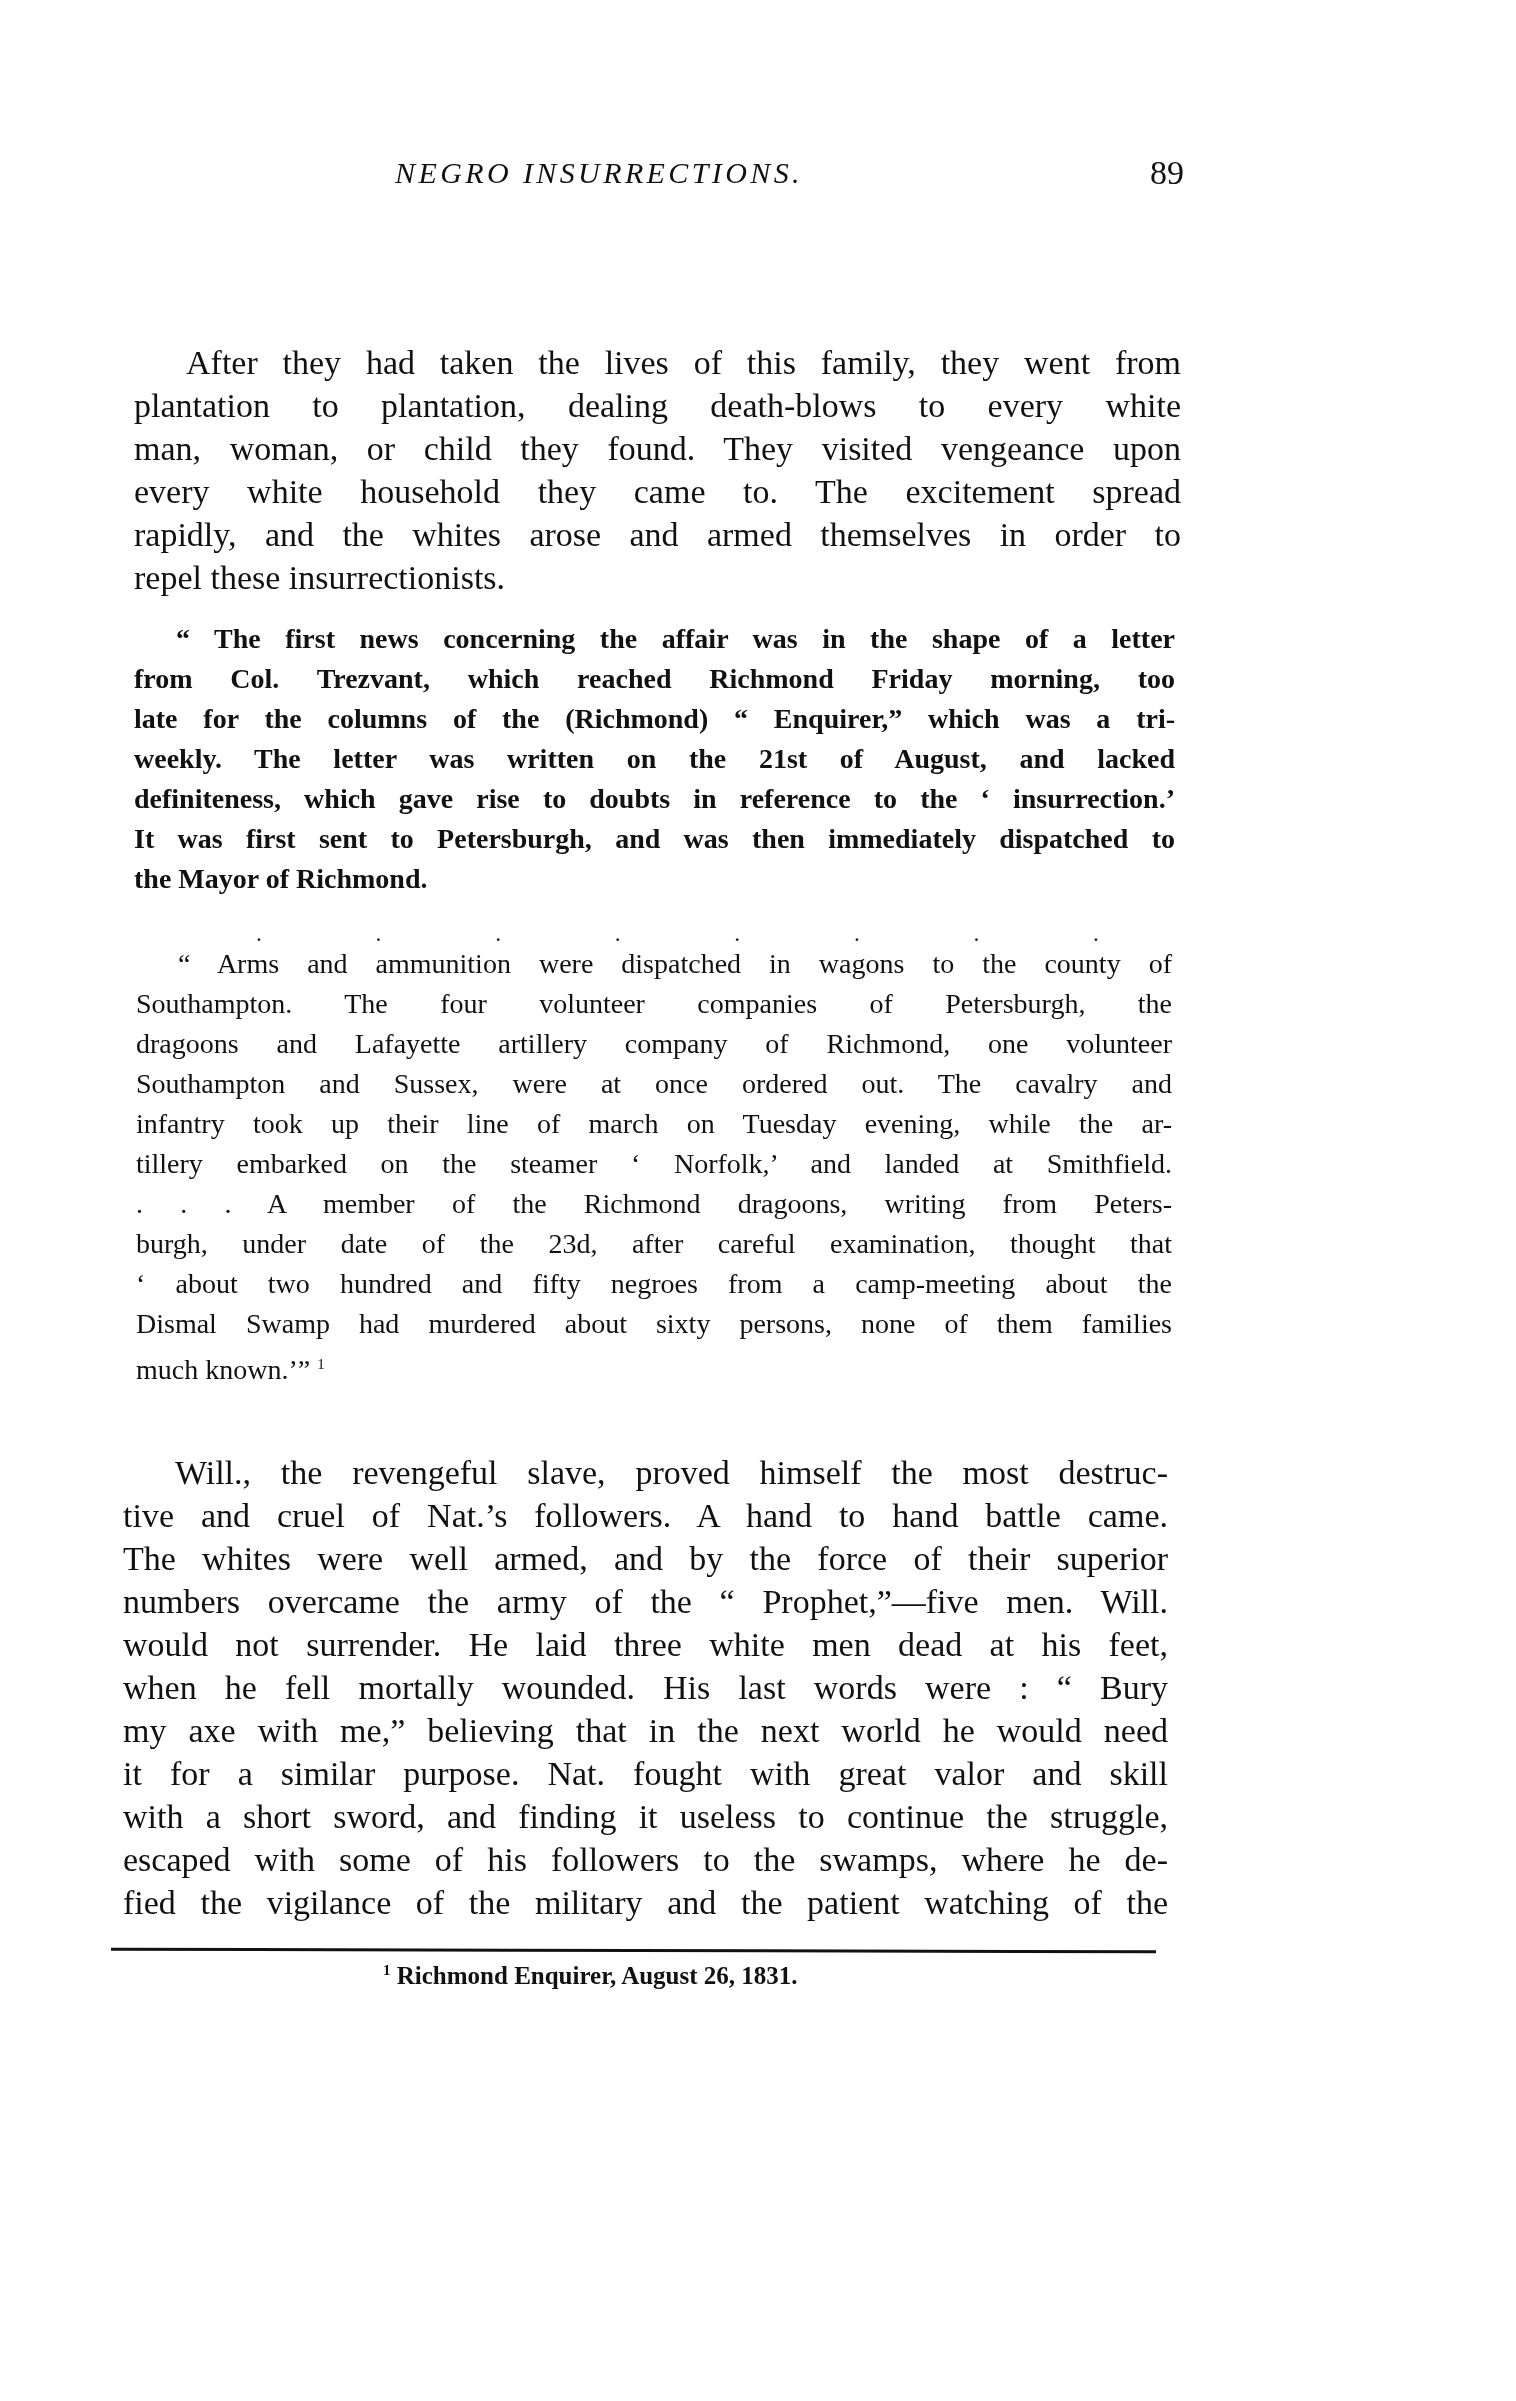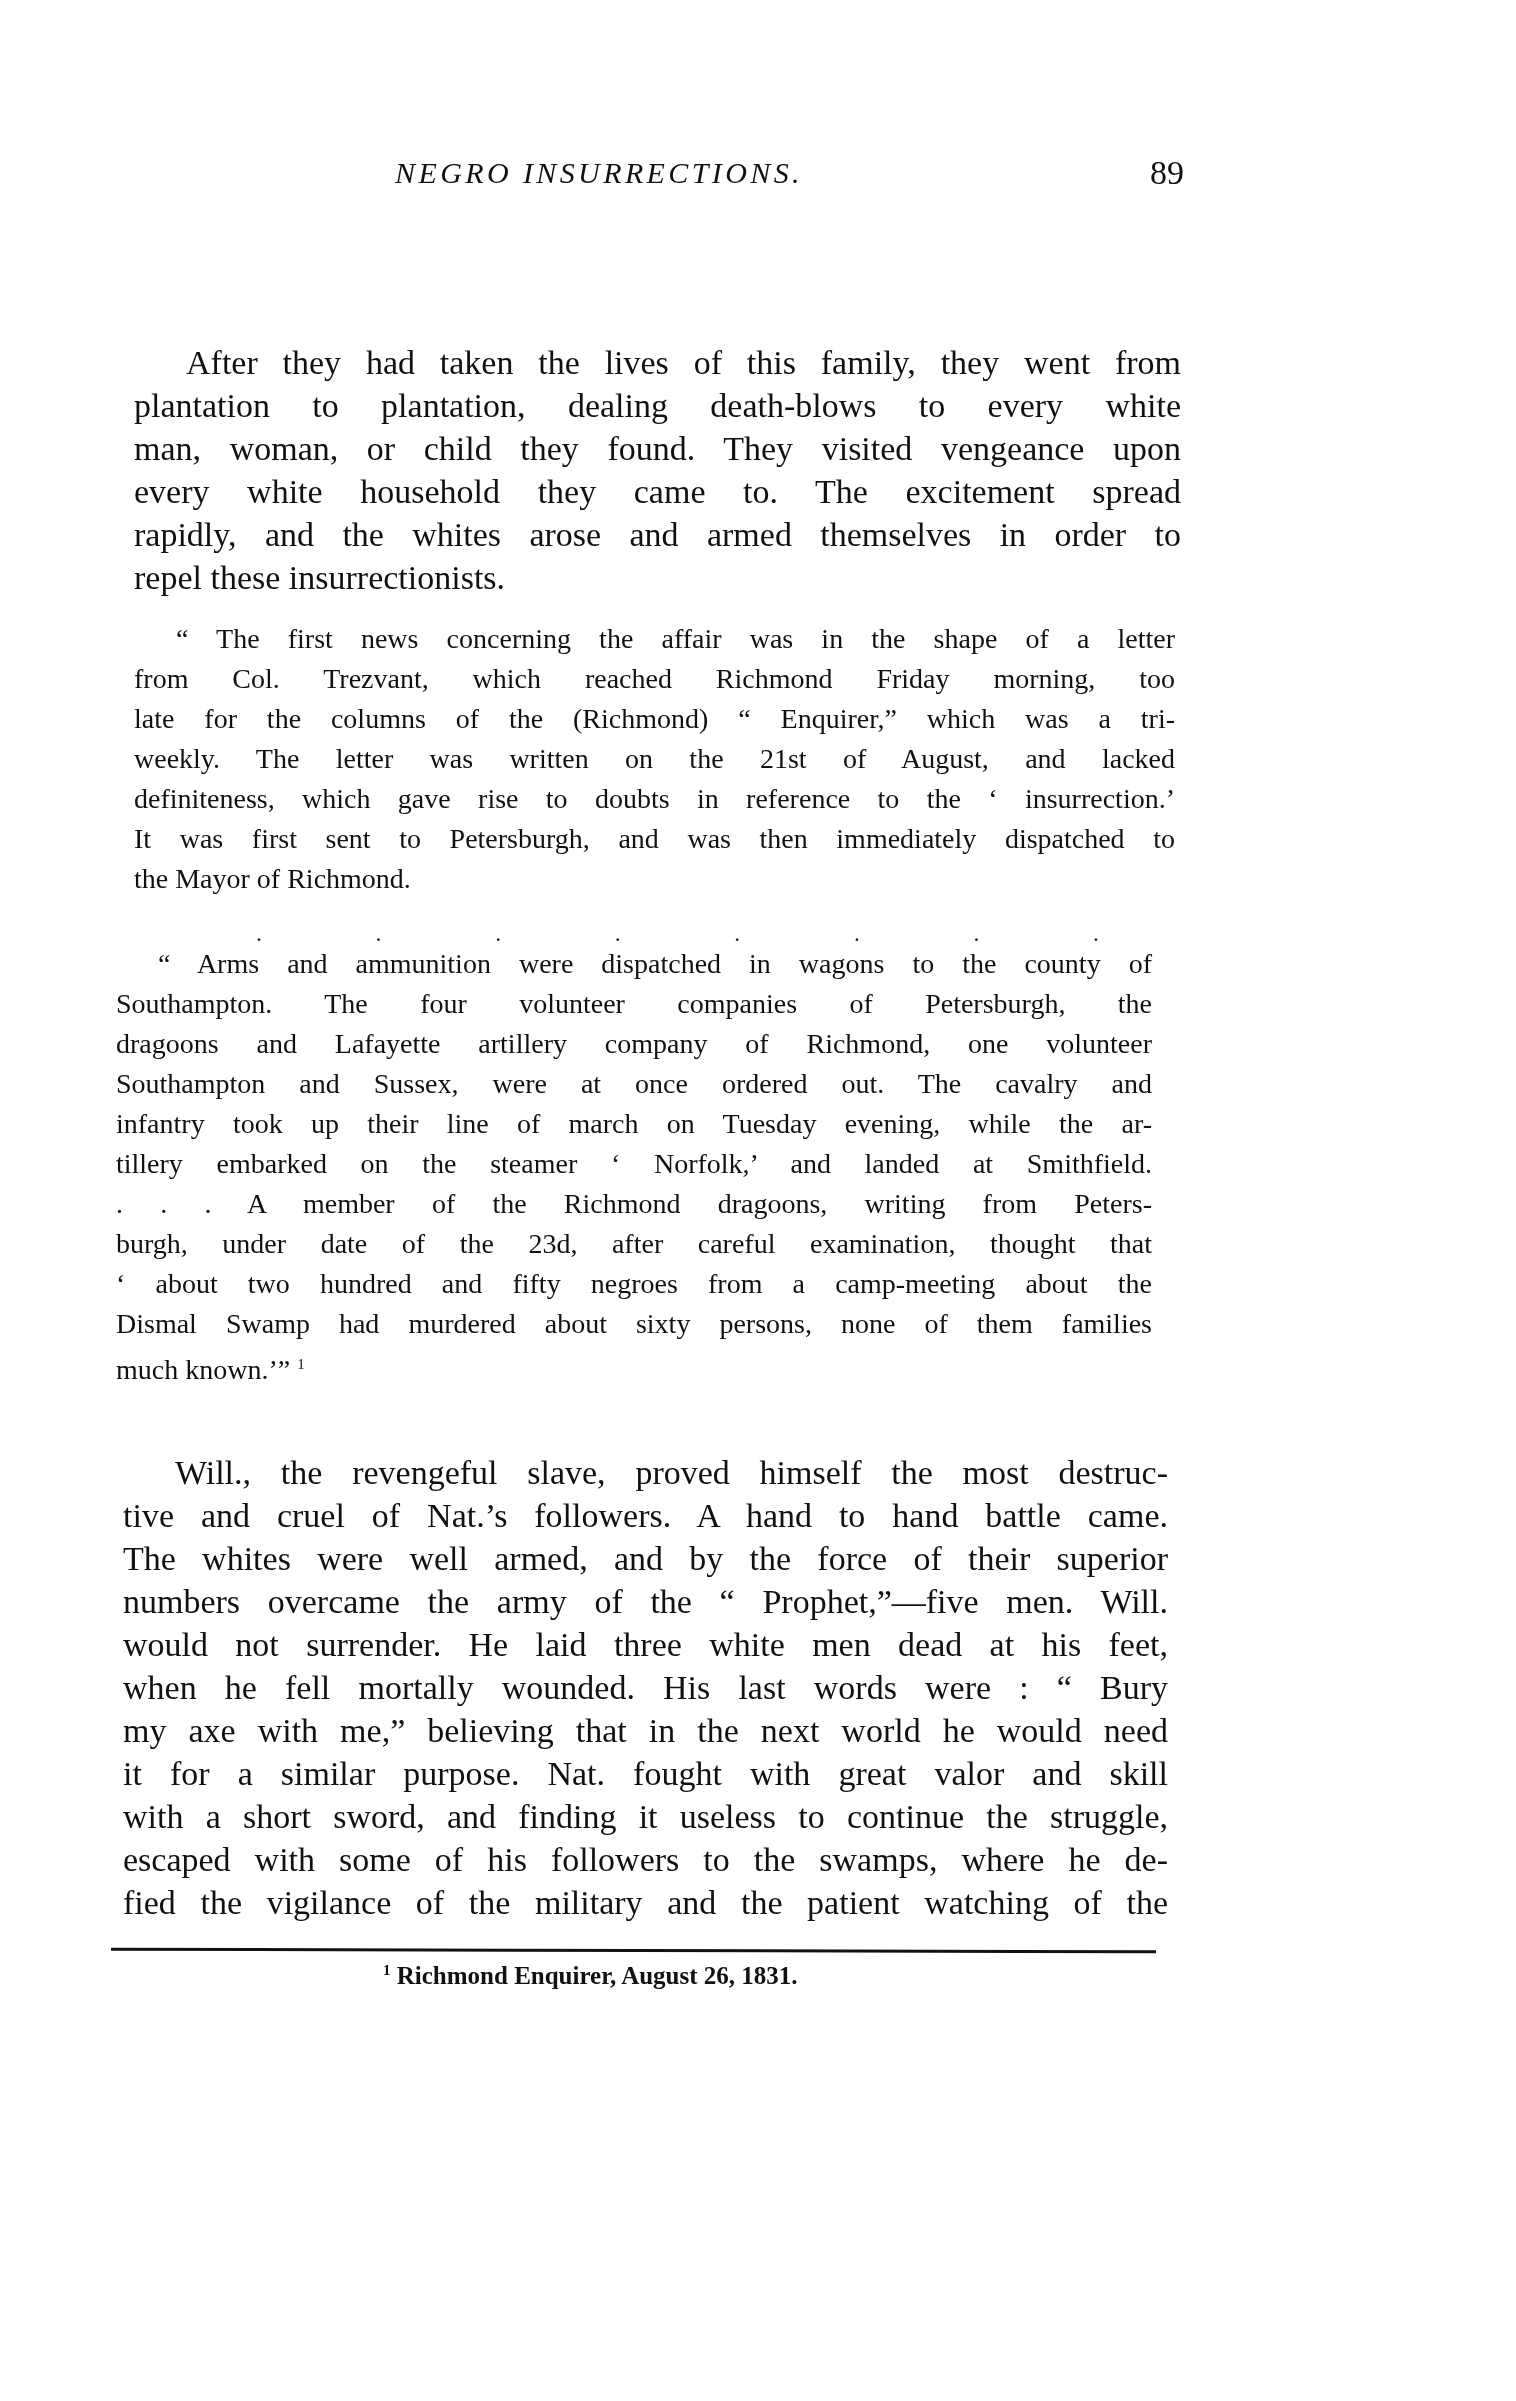--- a/index.html
+++ b/index.html
@@ -30,42 +30,42 @@
 
   <div class="block body-text" style="top:341px; font-size:34px; line-height:43px;">
     <span class="line indent">After they had taken the lives of this family, they went from</span>
     <span class="line">plantation to plantation, dealing death-blows to every white</span>
     <span class="line">man, woman, or child they found.  They visited vengeance upon</span>
     <span class="line">every white household they came to.  The excitement spread</span>
     <span class="line">rapidly, and the whites arose and armed themselves in order to</span>
     <span class="line last">repel these insurrectionists.</span>
   </div>
 
-  <div class="block quote-text" style="top:619px; width:1041px;">
+  <div class="block quote-text" style="top:619px; width:1041px;font-weight:bold;">
     <span class="line quote-indent">“ The first news concerning the affair was in the shape of a letter</span>
     <span class="line">from Col. Trezvant, which reached Richmond Friday morning, too</span>
     <span class="line">late for the columns of the (Richmond) “ Enquirer,” which was a tri-</span>
     <span class="line">weekly.  The letter was written on the 21st of August, and lacked</span>
     <span class="line">definiteness, which gave rise to doubts in reference to the ‘ insurrection.’</span>
     <span class="line">It was first sent to Petersburgh, and was then immediately dispatched to</span>
     <span class="line last">the Mayor of Richmond.</span>
   </div>
 
   <div class="ellipsis-row">
     <span>.</span>
     <span>.</span>
     <span>.</span>
     <span>.</span>
     <span>.</span>
     <span>.</span>
     <span>.</span>
     <span>.</span>
   </div>
 
-  <div class="block quote-text" style="top:944px; left:104px; width:1036px;">
+  <div class="block quote-text" style="top:944px; left:124px; width:1036px;">
     <span class="line quote-indent">“ Arms and ammunition were dispatched in wagons to the county of</span>
     <span class="line">Southampton.  The four volunteer companies of Petersburgh, the</span>
     <span class="line">dragoons and Lafayette artillery company of Richmond, one volunteer</span>
     <span class="line">Southampton and Sussex, were at once ordered out.  The cavalry and</span>
     <span class="line">infantry took up their line of march on Tuesday evening, while the ar-</span>
     <span class="line">tillery embarked on the steamer ‘ Norfolk,’ and landed at Smithfield.</span>
     <span class="line">. . .  A member of the Richmond dragoons, writing from Peters-</span>
     <span class="line">burgh, under date of the 23d, after careful examination, thought that</span>
     <span class="line">‘ about two hundred and fifty negroes from a camp-meeting about the</span>
     <span class="line">Dismal Swamp had murdered about sixty persons, none of them families</span>

